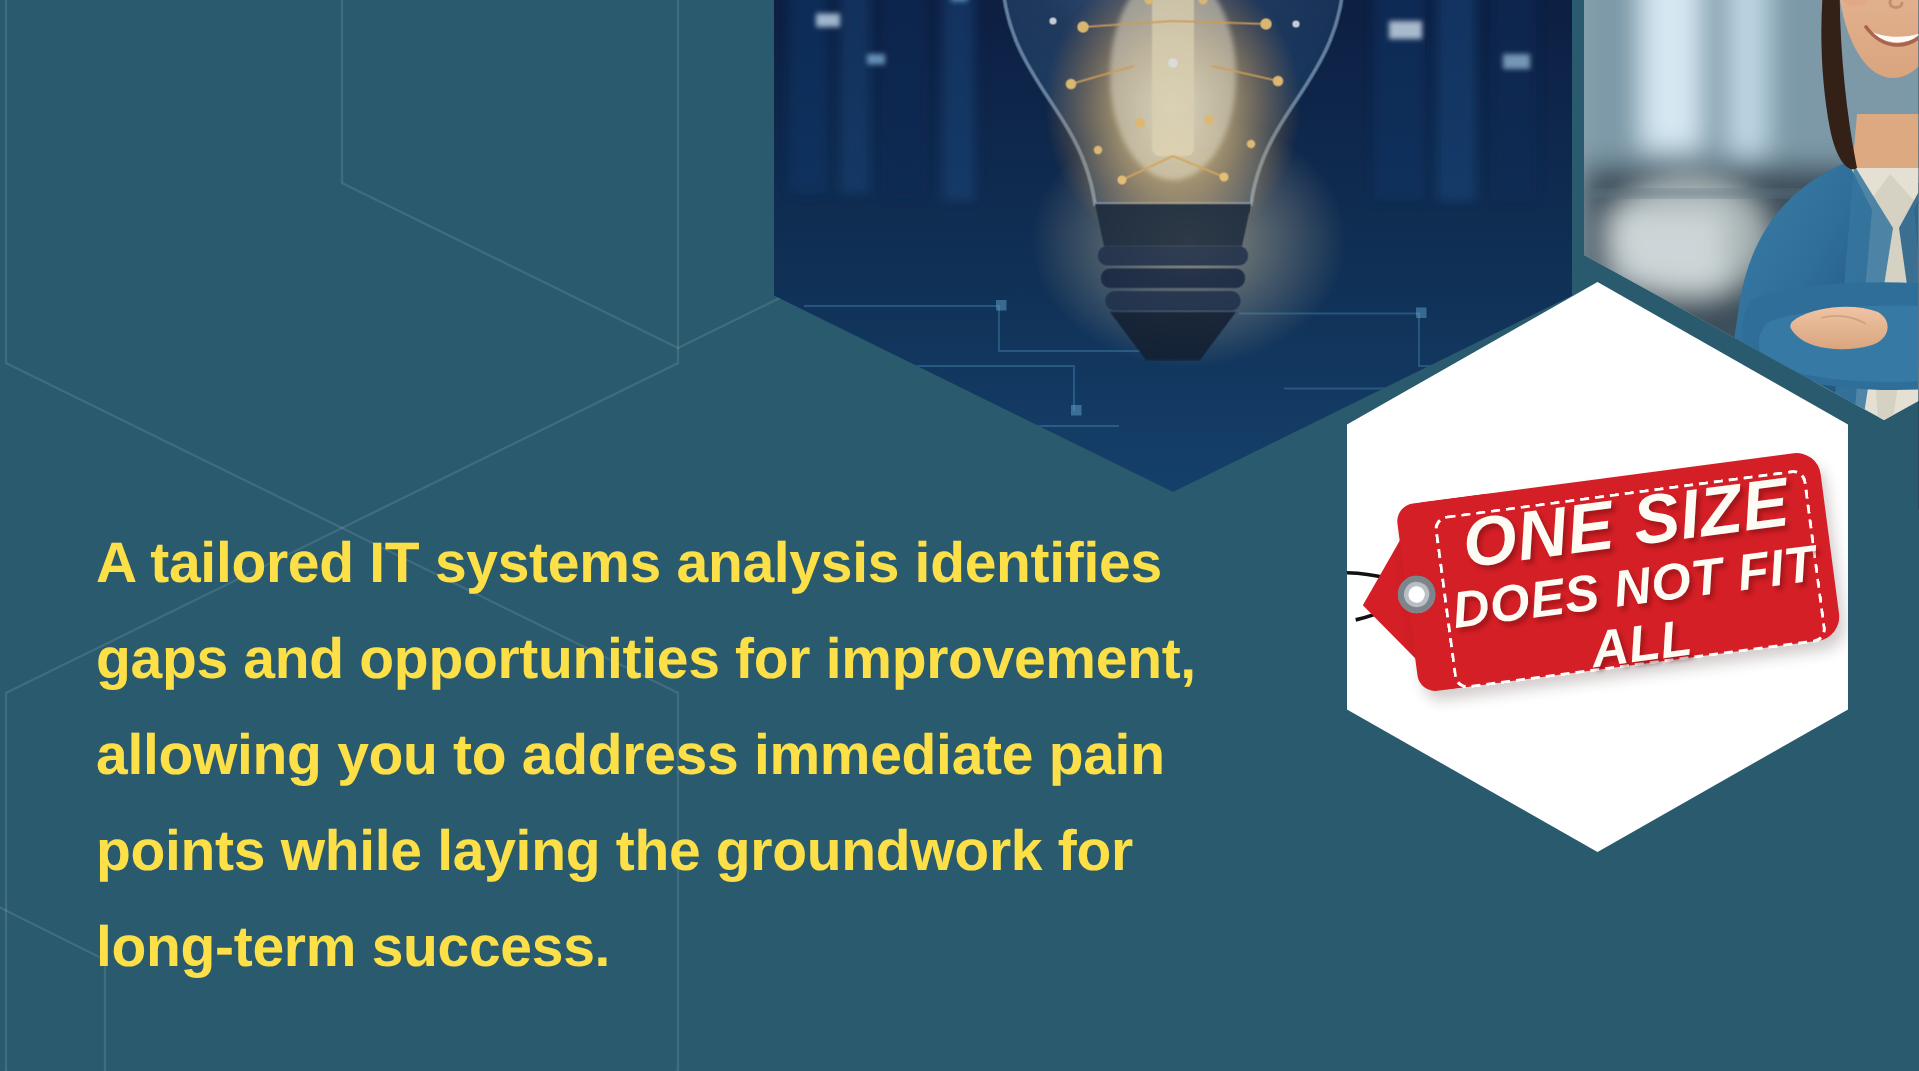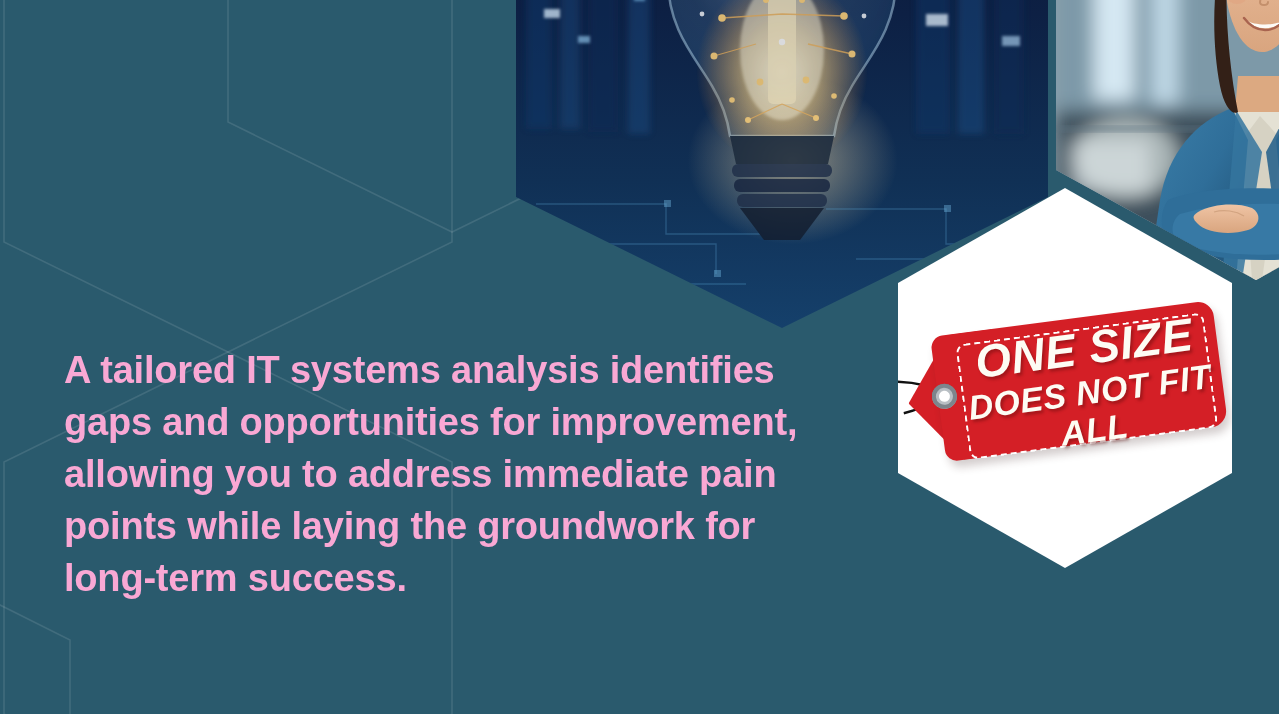--- a/index.html
+++ b/index.html
@@ -158,25 +158,25 @@
   }
   .tag-line1 { font-size: 46px; line-height: 46px; text-align: center; }
   .tag-line2 { font-size: 34px; line-height: 38px; text-align: center; margin-top: 2px; }
 
   
   .headline {
     position: absolute;
     left: 64px;
     top: 344px;
     width: 760px;
-    color: #f9a8d4;
+    color: #fde047;
     font-family: "Liberation Sans", sans-serif;
     font-weight: bold;
     font-size: 38px;
-    line-height: 52px;
+    line-height: 64px;
     letter-spacing: -0.2px;
   }
 </style>
 </head>
 <body>
 
 <div id="slide">
 
   <svg class="deco-layer" viewBox="0 0 1279 714" preserveAspectRatio="none">
     <g fill="none" stroke="#ffffff" stroke-opacity="0.11" stroke-width="1.6">

